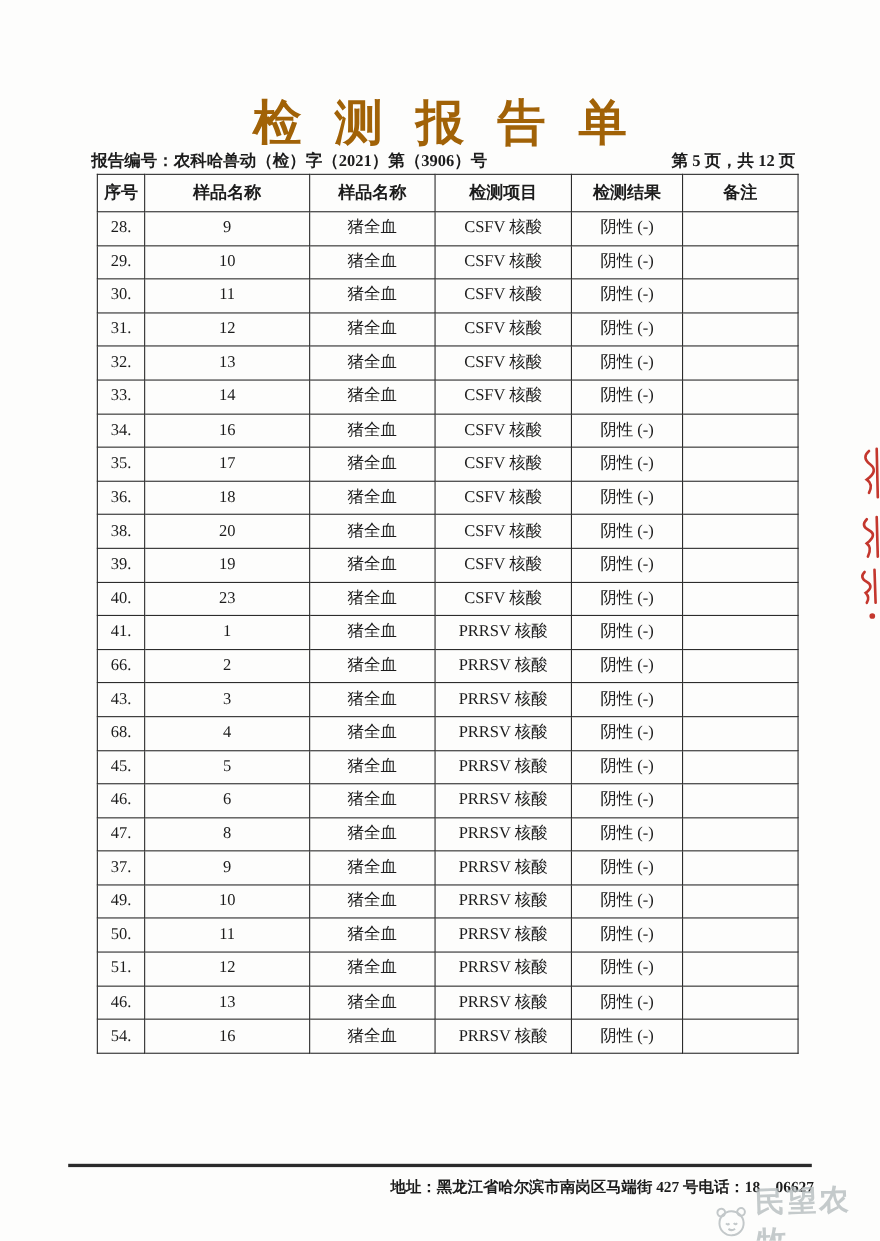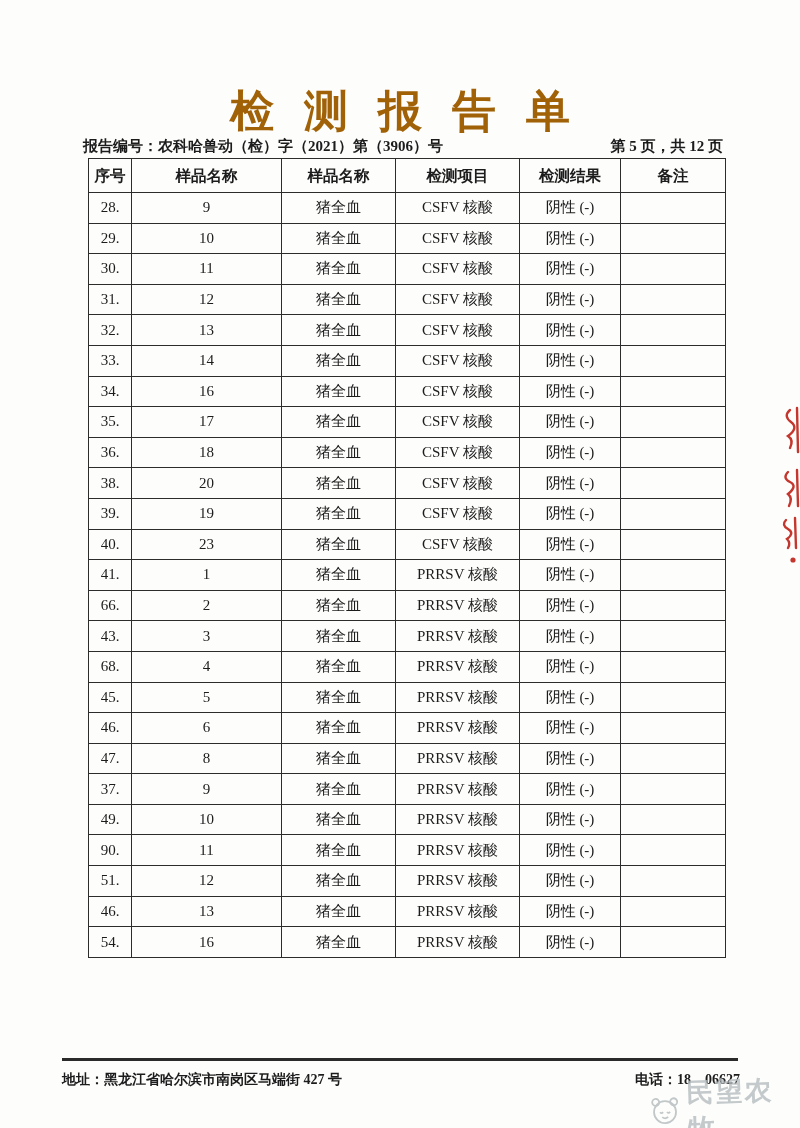--- a/index.html
+++ b/index.html
@@ -29,21 +29,21 @@
     overflow:hidden;white-space:nowrap;vertical-align:middle;line-height:1;
   }
   .report-table thead th{height:33px;font-size:15.5px;font-weight:bold;}
   .report-table td{font-size:15px;}
   .footer-rule{
     position:absolute;top:1058px;left:62px;width:676px;height:2.5px;
     background:#2a2a2a;
   }
   .footer{
     position:absolute;top:1071px;left:62px;width:678px;
-    display:flex;justify-content:space-between;
+    display:flex;justify-content:flex-end;
     font-weight:bold;font-size:14px;white-space:nowrap;
   }
   .watermark{
     position:absolute;left:648px;top:1074px;z-index:5;
     display:flex;align-items:center;gap:5px;
     color:#b2b9bb;opacity:.8;transform:rotate(-2deg);
     pointer-events:none;
   }
   .watermark .wm-text{
     font-size:27px;font-weight:bold;letter-spacing:2px;color:#b6bdbf;
@@ -244,21 +244,21 @@
         </tr>
         <tr>
           <td>49.</td>
           <td>10</td>
           <td>猪全血</td>
           <td>PRRSV 核酸</td>
           <td>阴性 (-)</td>
           <td></td>
         </tr>
         <tr>
-          <td>90.</td>
+          <td>50.</td>
           <td>11</td>
           <td>猪全血</td>
           <td>PRRSV 核酸</td>
           <td>阴性 (-)</td>
           <td></td>
         </tr>
         <tr>
           <td>51.</td>
           <td>12</td>
           <td>猪全血</td>

